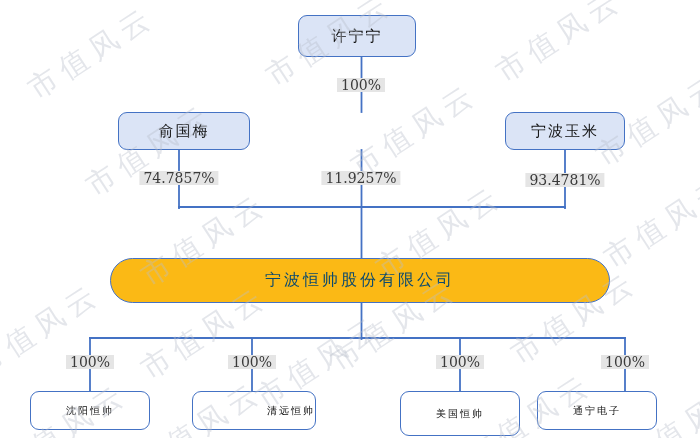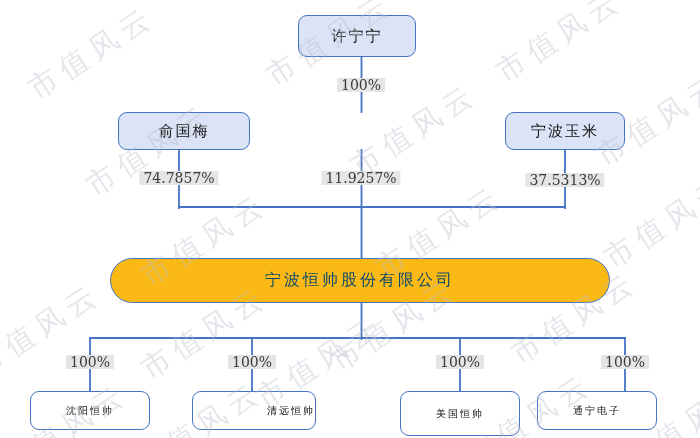--- a/index.html
+++ b/index.html
@@ -101,21 +101,21 @@
   <div class="node white" id="n-sub2">
     <span>美国恒帅</span>
   </div>
   <div class="node white" id="n-sub3">
     <span>通宁电子</span>
   </div>
 
   <span class="pct" id="p-root">100%</span>
   <span class="pct" id="p-sh0">74.7857%</span>
   <span class="pct" id="p-sh1">11.9257%</span>
-  <span class="pct" id="p-sh2">37.5313%</span>
+  <span class="pct" id="p-sh2">93.4781%</span>
   <span class="pct" id="p-sub0">100%</span>
   <span class="pct" id="p-sub1">100%</span>
   <span class="pct" id="p-sub2">100%</span>
   <span class="pct" id="p-sub3">100%</span>
 
   <div id="wm-layer">
       <span class="wm" style="left: 92px; top: 53px;">市值风云</span>
       <span class="wm" style="left: 330px; top: 40px;">市值风云</span>
       <span class="wm" style="left: 560px; top: 36px;">市值风云</span>
       <span class="wm" style="left: 660px; top: 120px;">市值风云</span>

